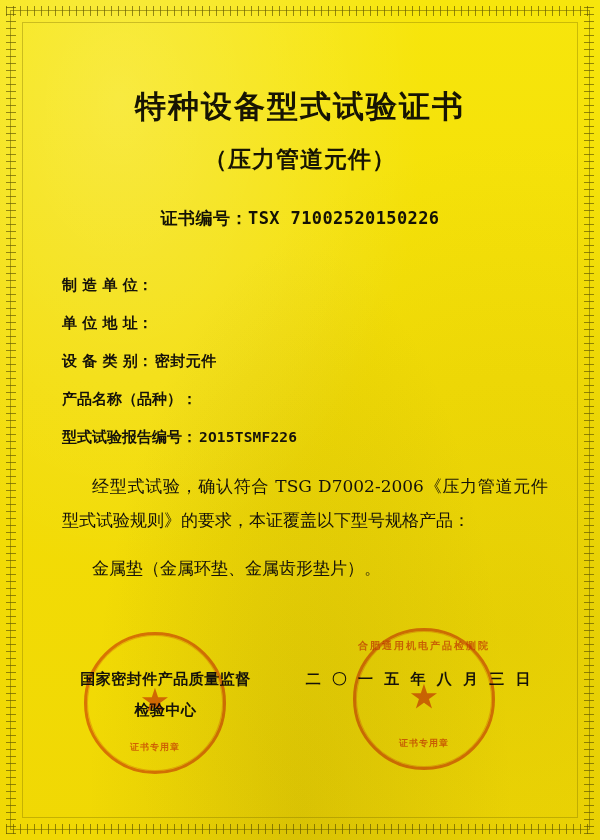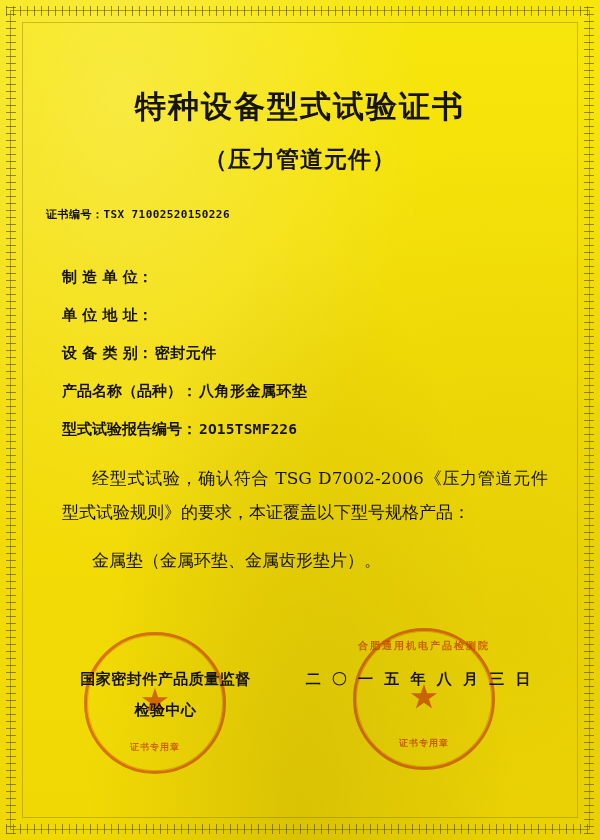--- a/index.html
+++ b/index.html
@@ -105,24 +105,24 @@
     text-align: center;
     font-family: "DejaVu Serif", "Liberation Serif", serif;
     font-weight: bold;
     font-size: 23px;
     letter-spacing: 1px;
     color: #171403;
     margin: 16px 0 0 0;
   }
 
   .cert-number {
-    text-align: left;
-    font-family: "DejaVu Serif", "Liberation Serif", serif;
-    font-weight: bold;
-    font-size: 11px;
+    text-align: center;
+    font-family: "DejaVu Serif", "Liberation Serif", serif;
+    font-weight: bold;
+    font-size: 17px;
     margin-top: 32px;
     letter-spacing: .5px;
   }
   .cert-number .num {
     font-family: "DejaVu Sans Mono", "Liberation Mono", monospace;
     letter-spacing: .4px;
   }
 
   .fields {
     margin-top: 46px;
@@ -296,21 +296,20 @@
 
       <div class="field-row">
         <span class="field-label">设 备 类 别</span>
         <span class="field-colon">：</span>
         <span class="field-value">密封元件</span>
       </div>
 
       <div class="field-row">
         <span class="field-label">产品名称（品种）</span>
         <span class="field-colon">：</span>
-        <span class="field-value">八角形金属环垫</span>
       </div>
 
       <div class="field-row">
         <span class="field-label">型式试验报告编号</span>
         <span class="field-colon">：</span>
         <span class="field-value mono">2O15TSMF226</span>
       </div>
 
     </div>
 

